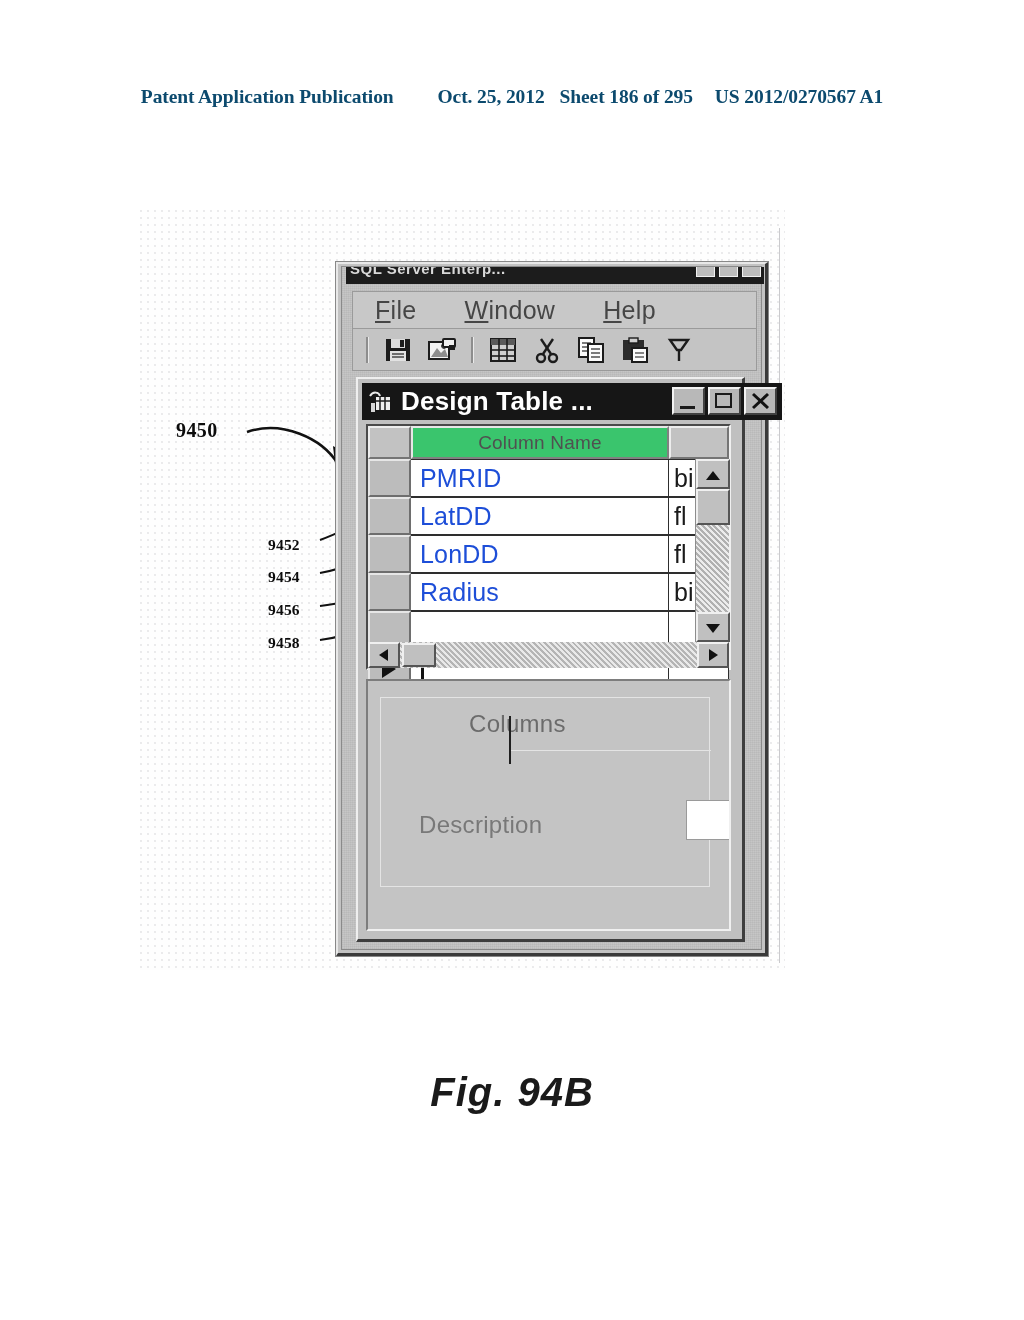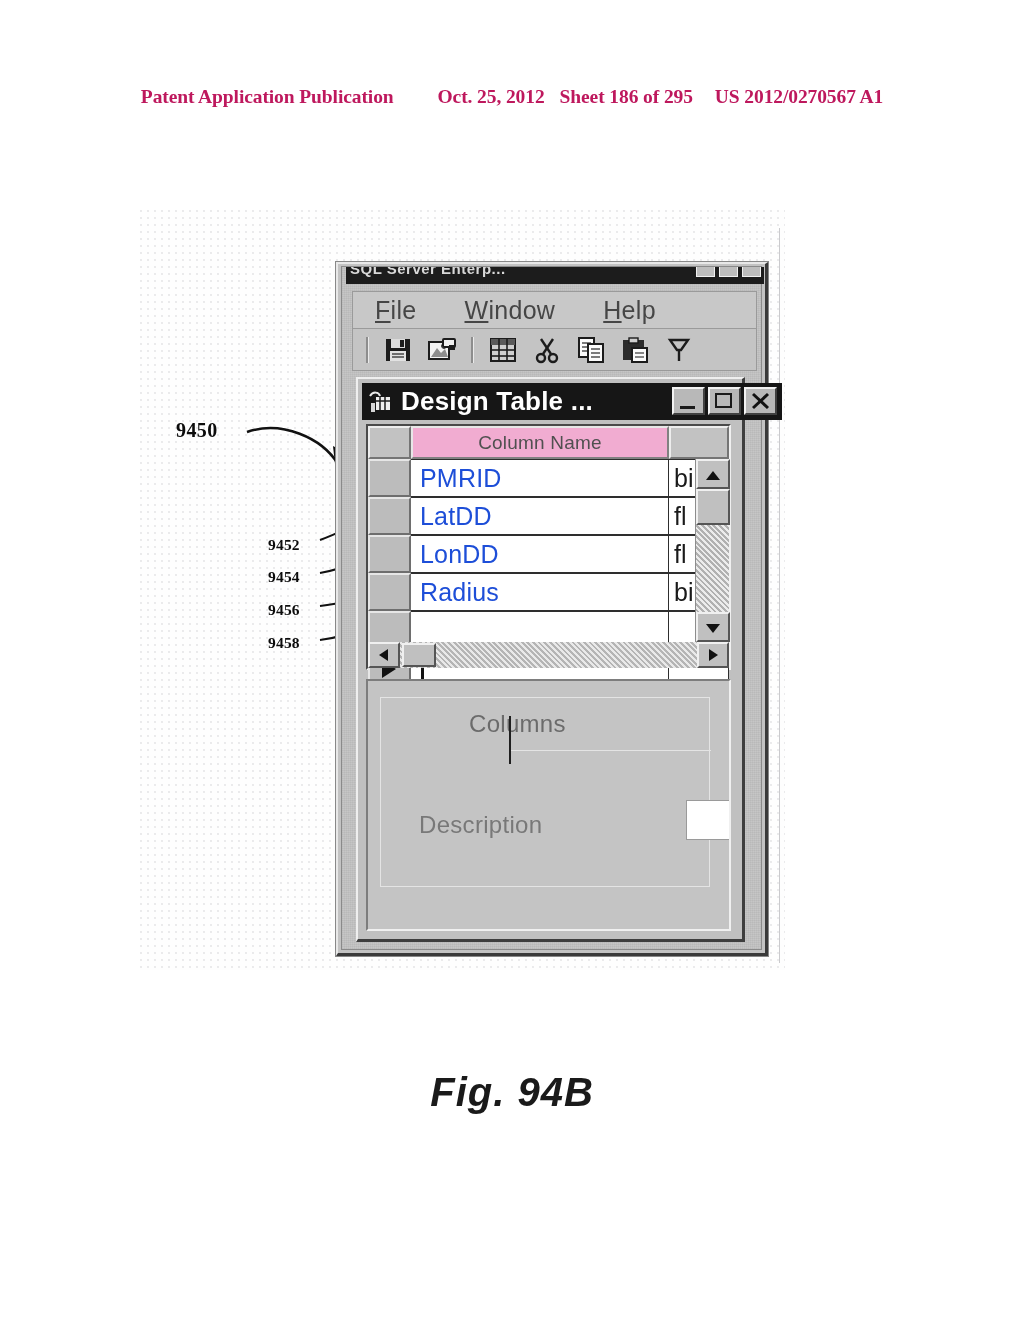--- a/index.html
+++ b/index.html
@@ -17,21 +17,21 @@
   
   #patent-header {
     position: absolute;
     top: 86px; left: 0; width: 1024px;
     display: flex;
     justify-content: center;
     align-items: baseline;
     font-family: "Liberation Serif", serif;
     font-weight: bold;
     font-size: 19.5px;
-    color: #be185d;
+    color: #0c4a6e;
     letter-spacing: -0.1px;
     white-space: nowrap;
   }
   #patent-header .hdr-pub { margin-right: 44px; }
   #patent-header .hdr-date { margin-right: 15px; }
   #patent-header .hdr-sheet { margin-right: 22px; }
 
   
   .scan-area {
     position: absolute;
@@ -276,21 +276,21 @@
     width: 43px; height: 33px;
     background: #c2c2c2;
     border-top: 2px solid #ededed;
     border-left: 2px solid #ededed;
     border-right: 2px solid #757575;
     border-bottom: 2px solid #757575;
     box-sizing: border-box;
   }
   .hc-name {
     flex: 1; height: 33px;
-    background: #f9a8d4;
+    background: #22c55e;
     border-top: 2px solid #ededed;
     border-left: 2px solid #ededed;
     border-right: 2px solid #757575;
     border-bottom: 2px solid #757575;
     box-sizing: border-box;
     display: flex;
     align-items: center;
     justify-content: center;
     font-family: "Liberation Sans", sans-serif;
     font-size: 19px;

